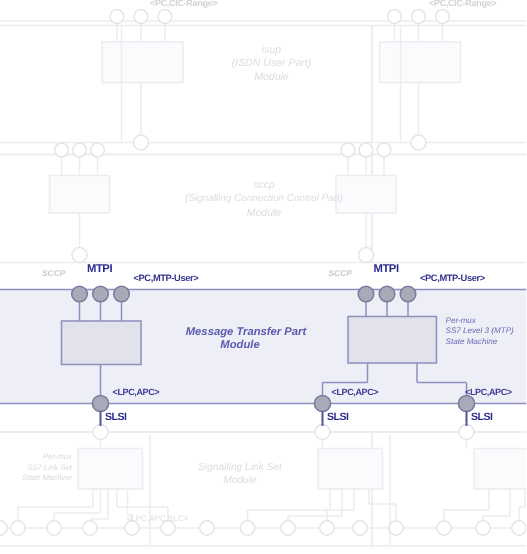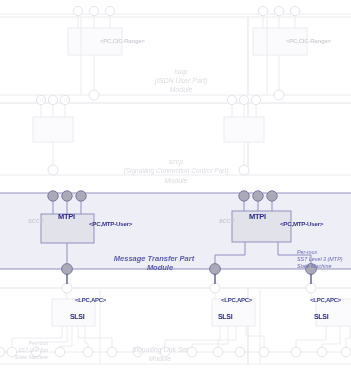--- a/index.html
+++ b/index.html
@@ -10,21 +10,21 @@
   #stage{
     position:relative;
     width:351px;
     height:369px;
     overflow:hidden;
     background:#ffffff;
   }
   svg.layer{position:absolute;left:0;top:0;width:351px;height:369px;}
 
   
-  .lbl{position:absolute;white-space:pre;line-height:1.15;margin-top:38px;}
+  .lbl{position:absolute;white-space:pre;line-height:1.15;}
 
   .faint{
     color:#dcdce2;
     font-style:italic;
     font-size:7px;
     text-align:center;
   }
   .faint-r{
     color:#d8d8df;
     font-style:italic;
@@ -296,21 +296,21 @@
 
   <div class="lbl sccp-tag" style="left:28px;top:180px;">SCCP</div>
   <div class="lbl sccp-tag" style="left:219px;top:180px;">SCCP</div>
 
   <div class="lbl mtpi" style="left:58px;top:175px;">MTPI</div>
   <div class="lbl mtpi" style="left:249px;top:175px;">MTPI</div>
 
   <div class="lbl iface-dk" style="left:89px;top:182px;">&lt;PC,MTP-User&gt;</div>
   <div class="lbl iface-dk" style="left:280px;top:182px;">&lt;PC,MTP-User&gt;</div>
 
-  <div class="lbl mtp-title" style="left:99px;top:216px;width:110px;">Message Transfer Part</div>
+  <div class="lbl mtp-title" style="left:109px;top:216px;width:110px;">Message Transfer Part</div>
   <div class="lbl mtp-title" style="left:105px;top:225px;width:110px;">Module</div>
 
   <div class="lbl mtp-side" style="left:297px;top:211px;">Per-mux</div>
   <div class="lbl mtp-side" style="left:297px;top:218px;">SS7 Level 3 (MTP)</div>
   <div class="lbl mtp-side" style="left:297px;top:225px;">State Machine</div>
 
   <div class="lbl iface" style="left:75px;top:259px;">&lt;LPC,APC&gt;</div>
   <div class="lbl iface" style="left:221px;top:259px;">&lt;LPC,APC&gt;</div>
   <div class="lbl iface" style="left:310px;top:259px;">&lt;LPC,APC&gt;</div>
 

